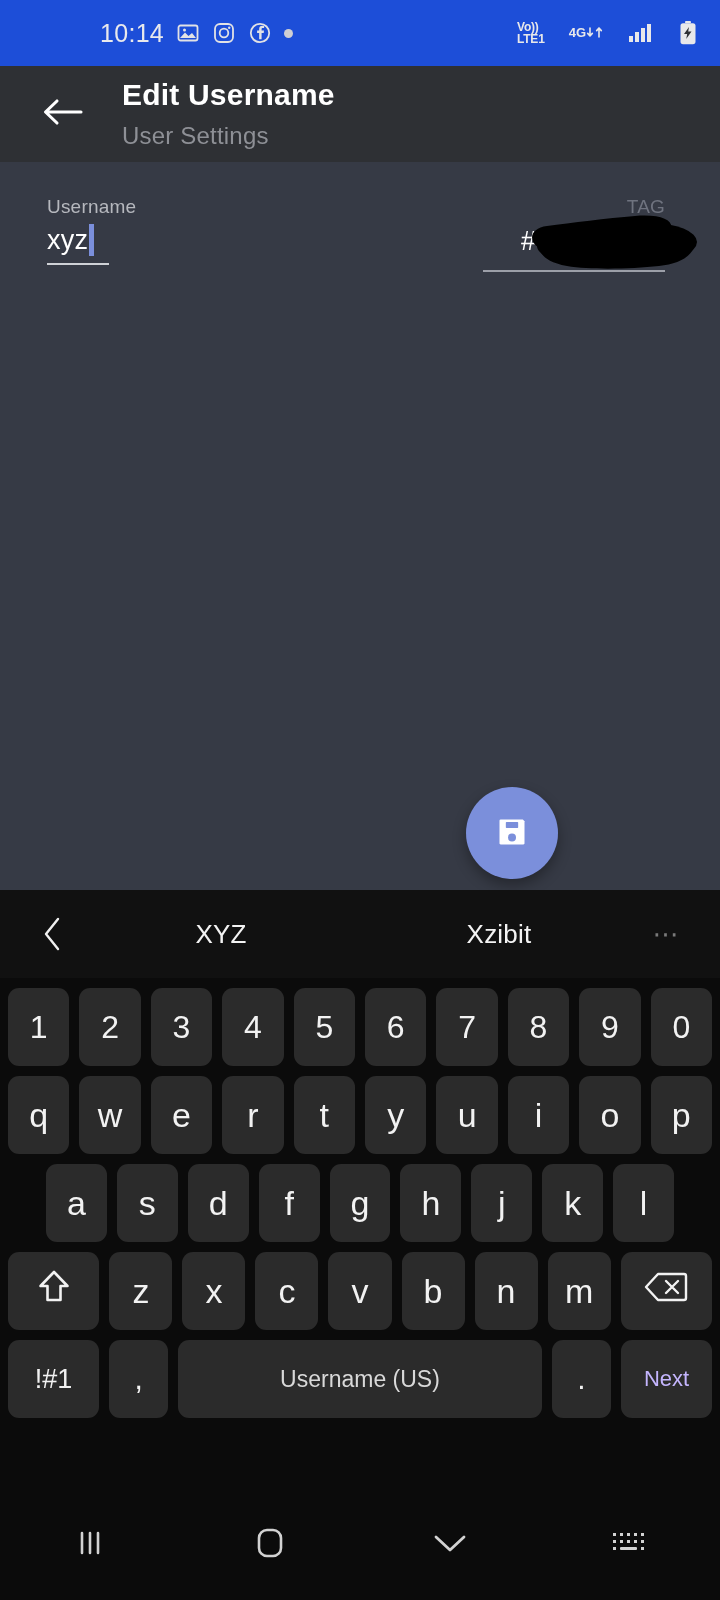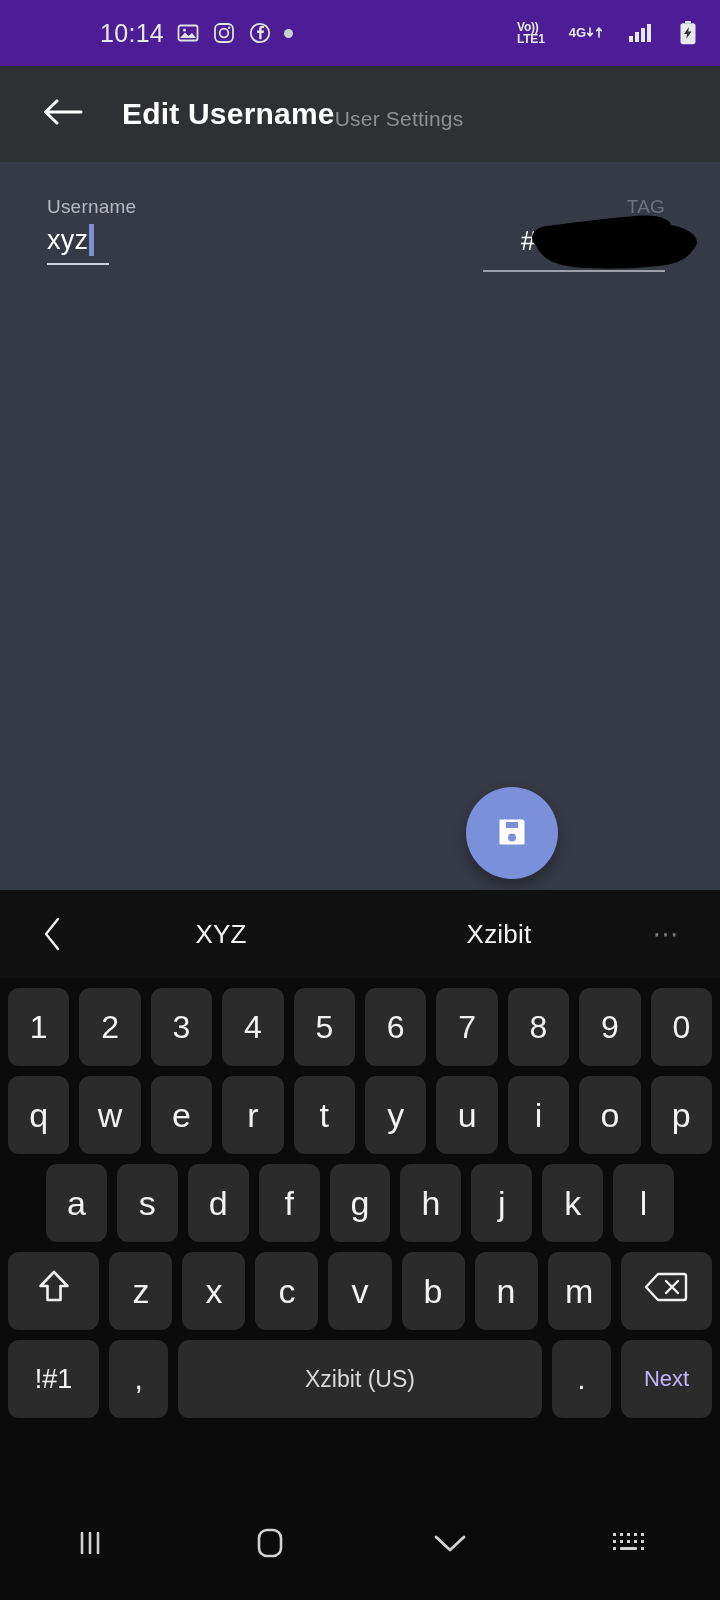--- a/index.html
+++ b/index.html
@@ -7,43 +7,43 @@
     width:720px; height:1600px;
     background:#0a0a0a;
     font-family:"Liberation Sans", sans-serif;
     overflow:hidden;
   }
   #screen { position:relative; width:720px; height:1600px; background:#363a45; }
 
   
   .statusbar {
     position:absolute; top:0; left:0; width:720px; height:66px;
-    background:#4c1d95; display:flex; align-items:center;
+    background:#1d4ed8; display:flex; align-items:center;
     padding:0 22px 0 100px; color:#e8e8ea;
   }
   .clock { font-size:25px; letter-spacing:.3px; color:#e9e9ec; }
   .sb-left { display:flex; align-items:center; gap:12px; flex:1; }
   .sb-right { display:flex; align-items:center; gap:24px; }
   .sb-ic { display:inline-flex; align-items:center; justify-content:center; }
   .volte { display:flex; flex-direction:column; line-height:1; font-size:12px;
            font-weight:700; color:#e8e8ea; letter-spacing:-.2px; }
   .g4 { display:flex; flex-direction:row; align-items:center; line-height:1.05;
         font-size:13px; font-weight:700; color:#e8e8ea; }
   .dot { width:9px; height:9px; border-radius:50%; background:#cfcfd3; display:inline-block; }
 
   
   .appbar {
     position:absolute; top:66px; left:0; width:720px; height:96px;
     background:#2e3034; display:flex; align-items:center; padding:0 20px;
   }
   .backbtn { width:62px; height:62px; display:flex; align-items:center; justify-content:center;
              margin-left:12px; }
-  .titles { margin-left:28px; display:flex; flex-direction:row; justify-content:center; }
+  .titles { margin-left:28px; display:flex; flex-direction:column; justify-content:center; }
   .title { font-size:30px; font-weight:700; color:#ffffff; letter-spacing:.2px; line-height:1.15; }
-  .subtitle { font-size:21px; color:#8e9096; margin-top:10px; letter-spacing:.2px; }
+  .subtitle { font-size:24px; color:#8e9096; margin-top:10px; letter-spacing:.2px; }
 
   
   .content { position:absolute; top:162px; left:0; width:603px; height:728px; background:#363a45; }
   .field { position:absolute; }
   .f-label { font-size:19px; color:#b6b8be; letter-spacing:.2px; }
   .f-label.right { color:#6f737f; text-align:right; }
   .f-value { font-size:27px; color:#ffffff; letter-spacing:.3px; }
   .underline { height:2px; background:#cfd1d6; margin-top:7px; }
   .underline.dim { background:#9c9fa8; height:2px; }
   .caret { display:inline-block; width:5px; height:32px; background:#7b8fdb;
@@ -272,21 +272,21 @@
               <path d="M14 3h26a2 2 0 0 1 2 2v22a2 2 0 0 1-2 2H14L2 16z" fill="none" stroke="#f2f2f2" stroke-width="2.4" stroke-linejoin="round"></path>
               <path d="M22 10l12 12M34 10L22 22" stroke="#f2f2f2" stroke-width="2.4" stroke-linecap="round"></path>
             </svg>
         </span>
       </button>
     </div>
 
     <div class="krow">
       <button class="key sym">!#1</button>
       <button class="key punct">,</button>
-      <button class="key space">Xzibit (US)</button>
+      <button class="key space">Username (US)</button>
       <button class="key punct">.</button>
       <button class="key next">Next</button>
     </div>
   </div>
 
   <div class="navbar">
     <div class="nav-item">
       <span>
         <svg width="34" height="34" viewBox="0 0 34 34">
             <path d="M9 7v20M17 7v20M25 7v20" stroke="#d2d2d2" stroke-width="2.6" stroke-linecap="round"></path>

